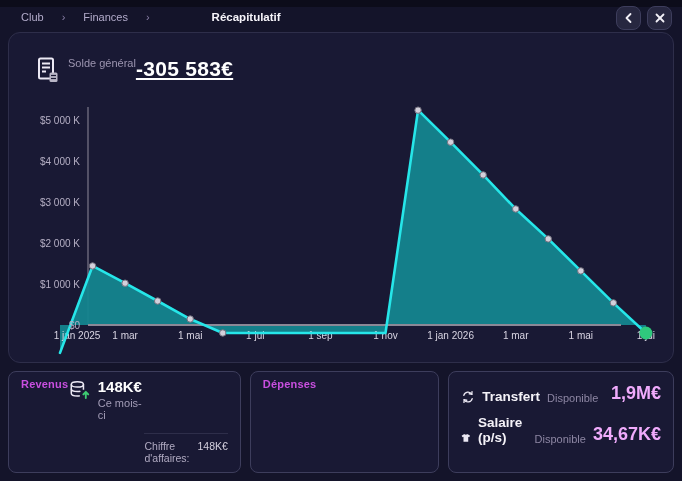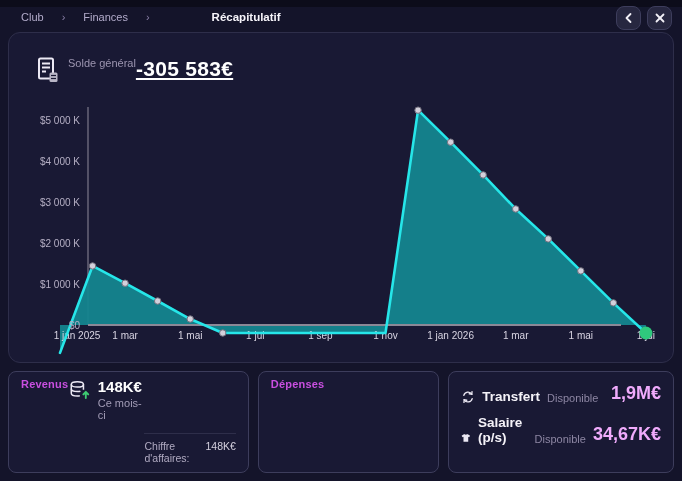--- a/index.html
+++ b/index.html
@@ -41,21 +41,21 @@
     flex:1; background:#191934; border:1px solid #3d3d5c; border-radius:8px;
     padding:6px 12px 8px 12px; display:flex; flex-direction:row; position:relative;
   }
   .card-title { font-size:11px; font-weight:bold; color:#c94fe0; letter-spacing:.2px; margin-bottom:6px; }
   .kpi { display:flex; gap:7px; align-items:flex-start; }
   .kpi-texts { display:flex; flex-direction:column; }
   .kpi-value { font-size:15px; font-weight:bold; color:#ffffff; }
   .kpi-sub { font-size:11px; color:#a29cb6; margin-top:2px; }
   .card-footer { margin-top:auto; }
   .footer-divider { border-top:1px solid #2e2e4a; margin-bottom:6px; }
-  .footer-line { font-size:10.5px; color:#b1abc2; display:flex; gap:16px; }
+  .footer-line { font-size:10.5px; color:#b1abc2; display:flex; gap:8px; }
   .footer-line .footer-value { color:#d4d0de; }
   .budget-rows { display:flex; flex-direction:column; }
   .budget-row { display:flex; align-items:flex-end; gap:7px; padding:5px 0 6px 0; }
   .budget-label { font-size:13.5px; font-weight:bold; color:#f4f2f8; }
   .budget-status { font-size:11px; color:#8d86a3; }
   .budget-value { margin-left:auto; font-size:18px; font-weight:bold; color:#f0abfc; }
 </style>
 </head>
 <body>
 

